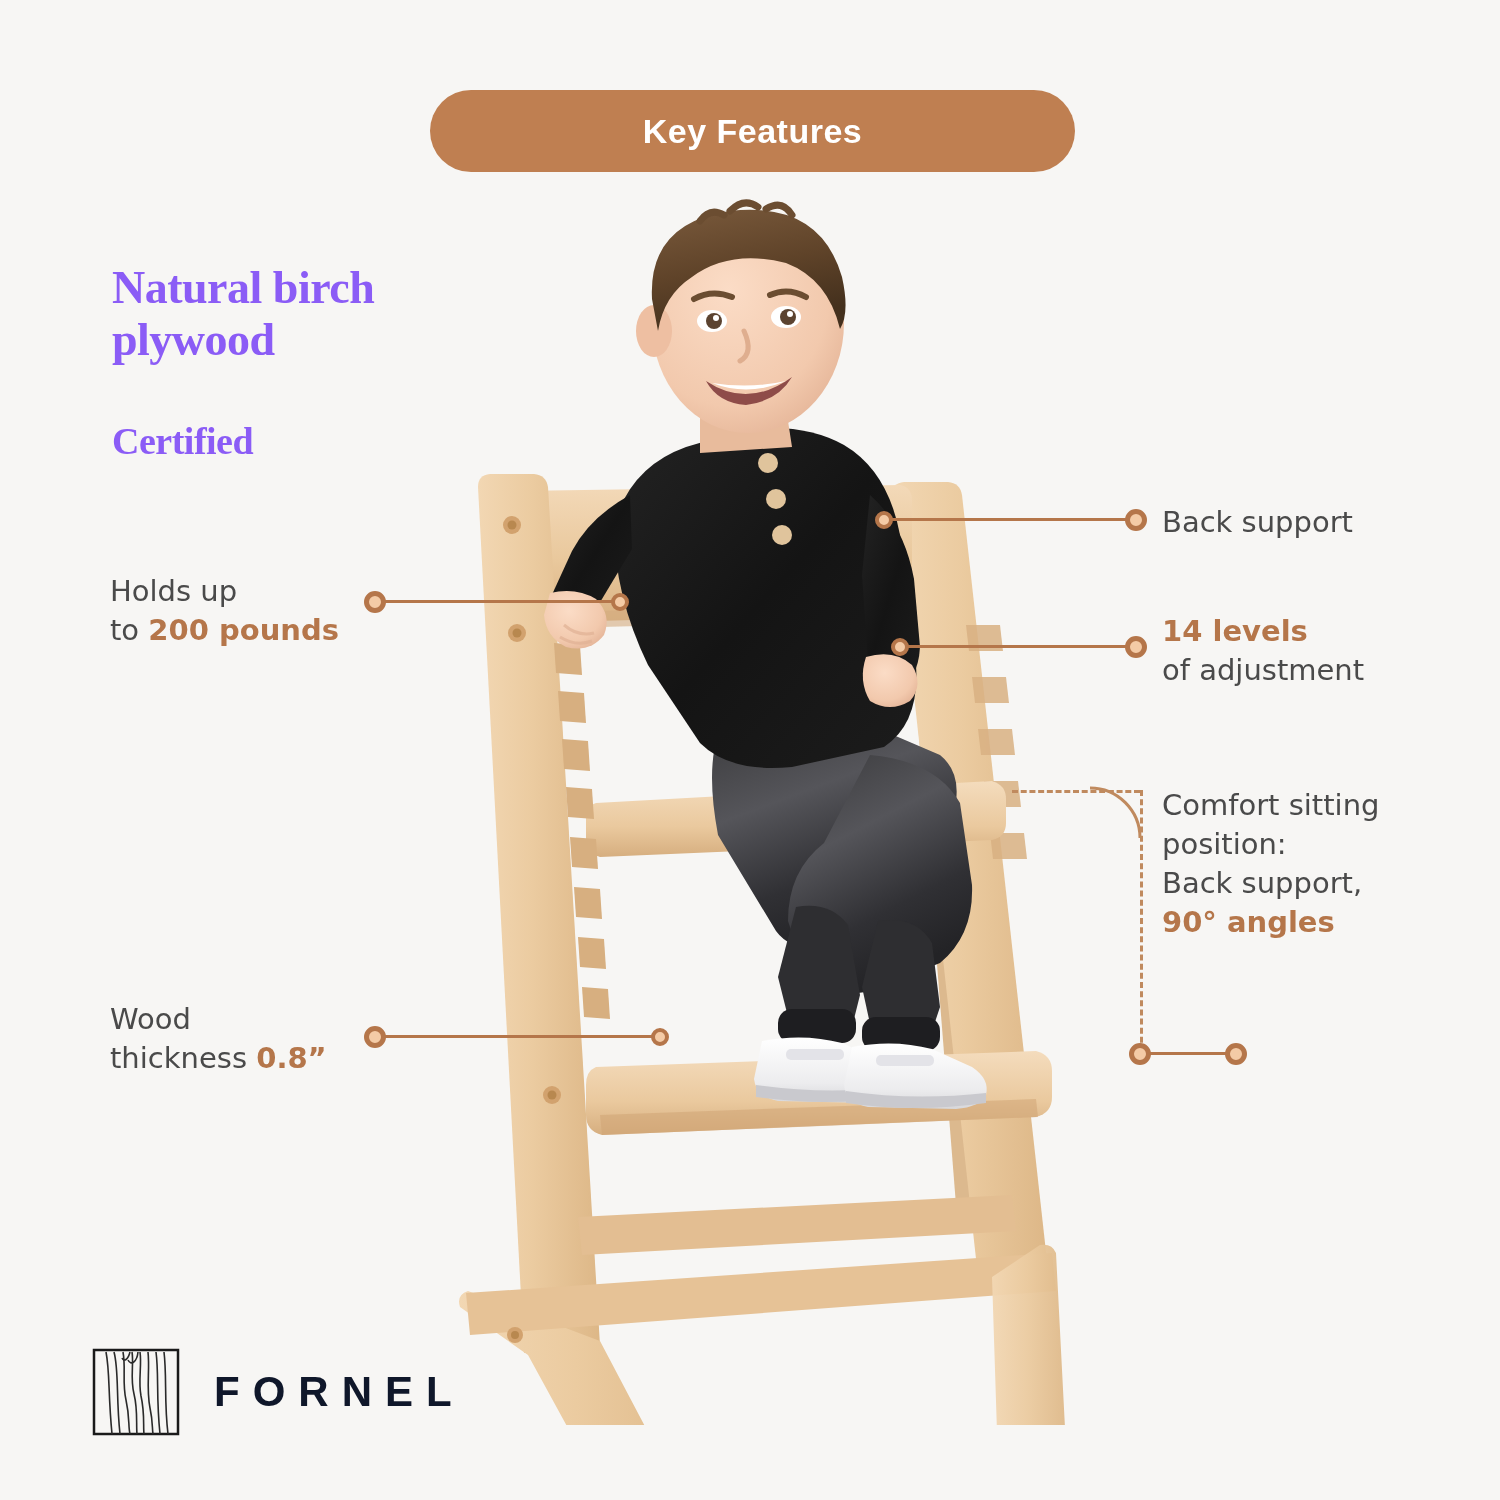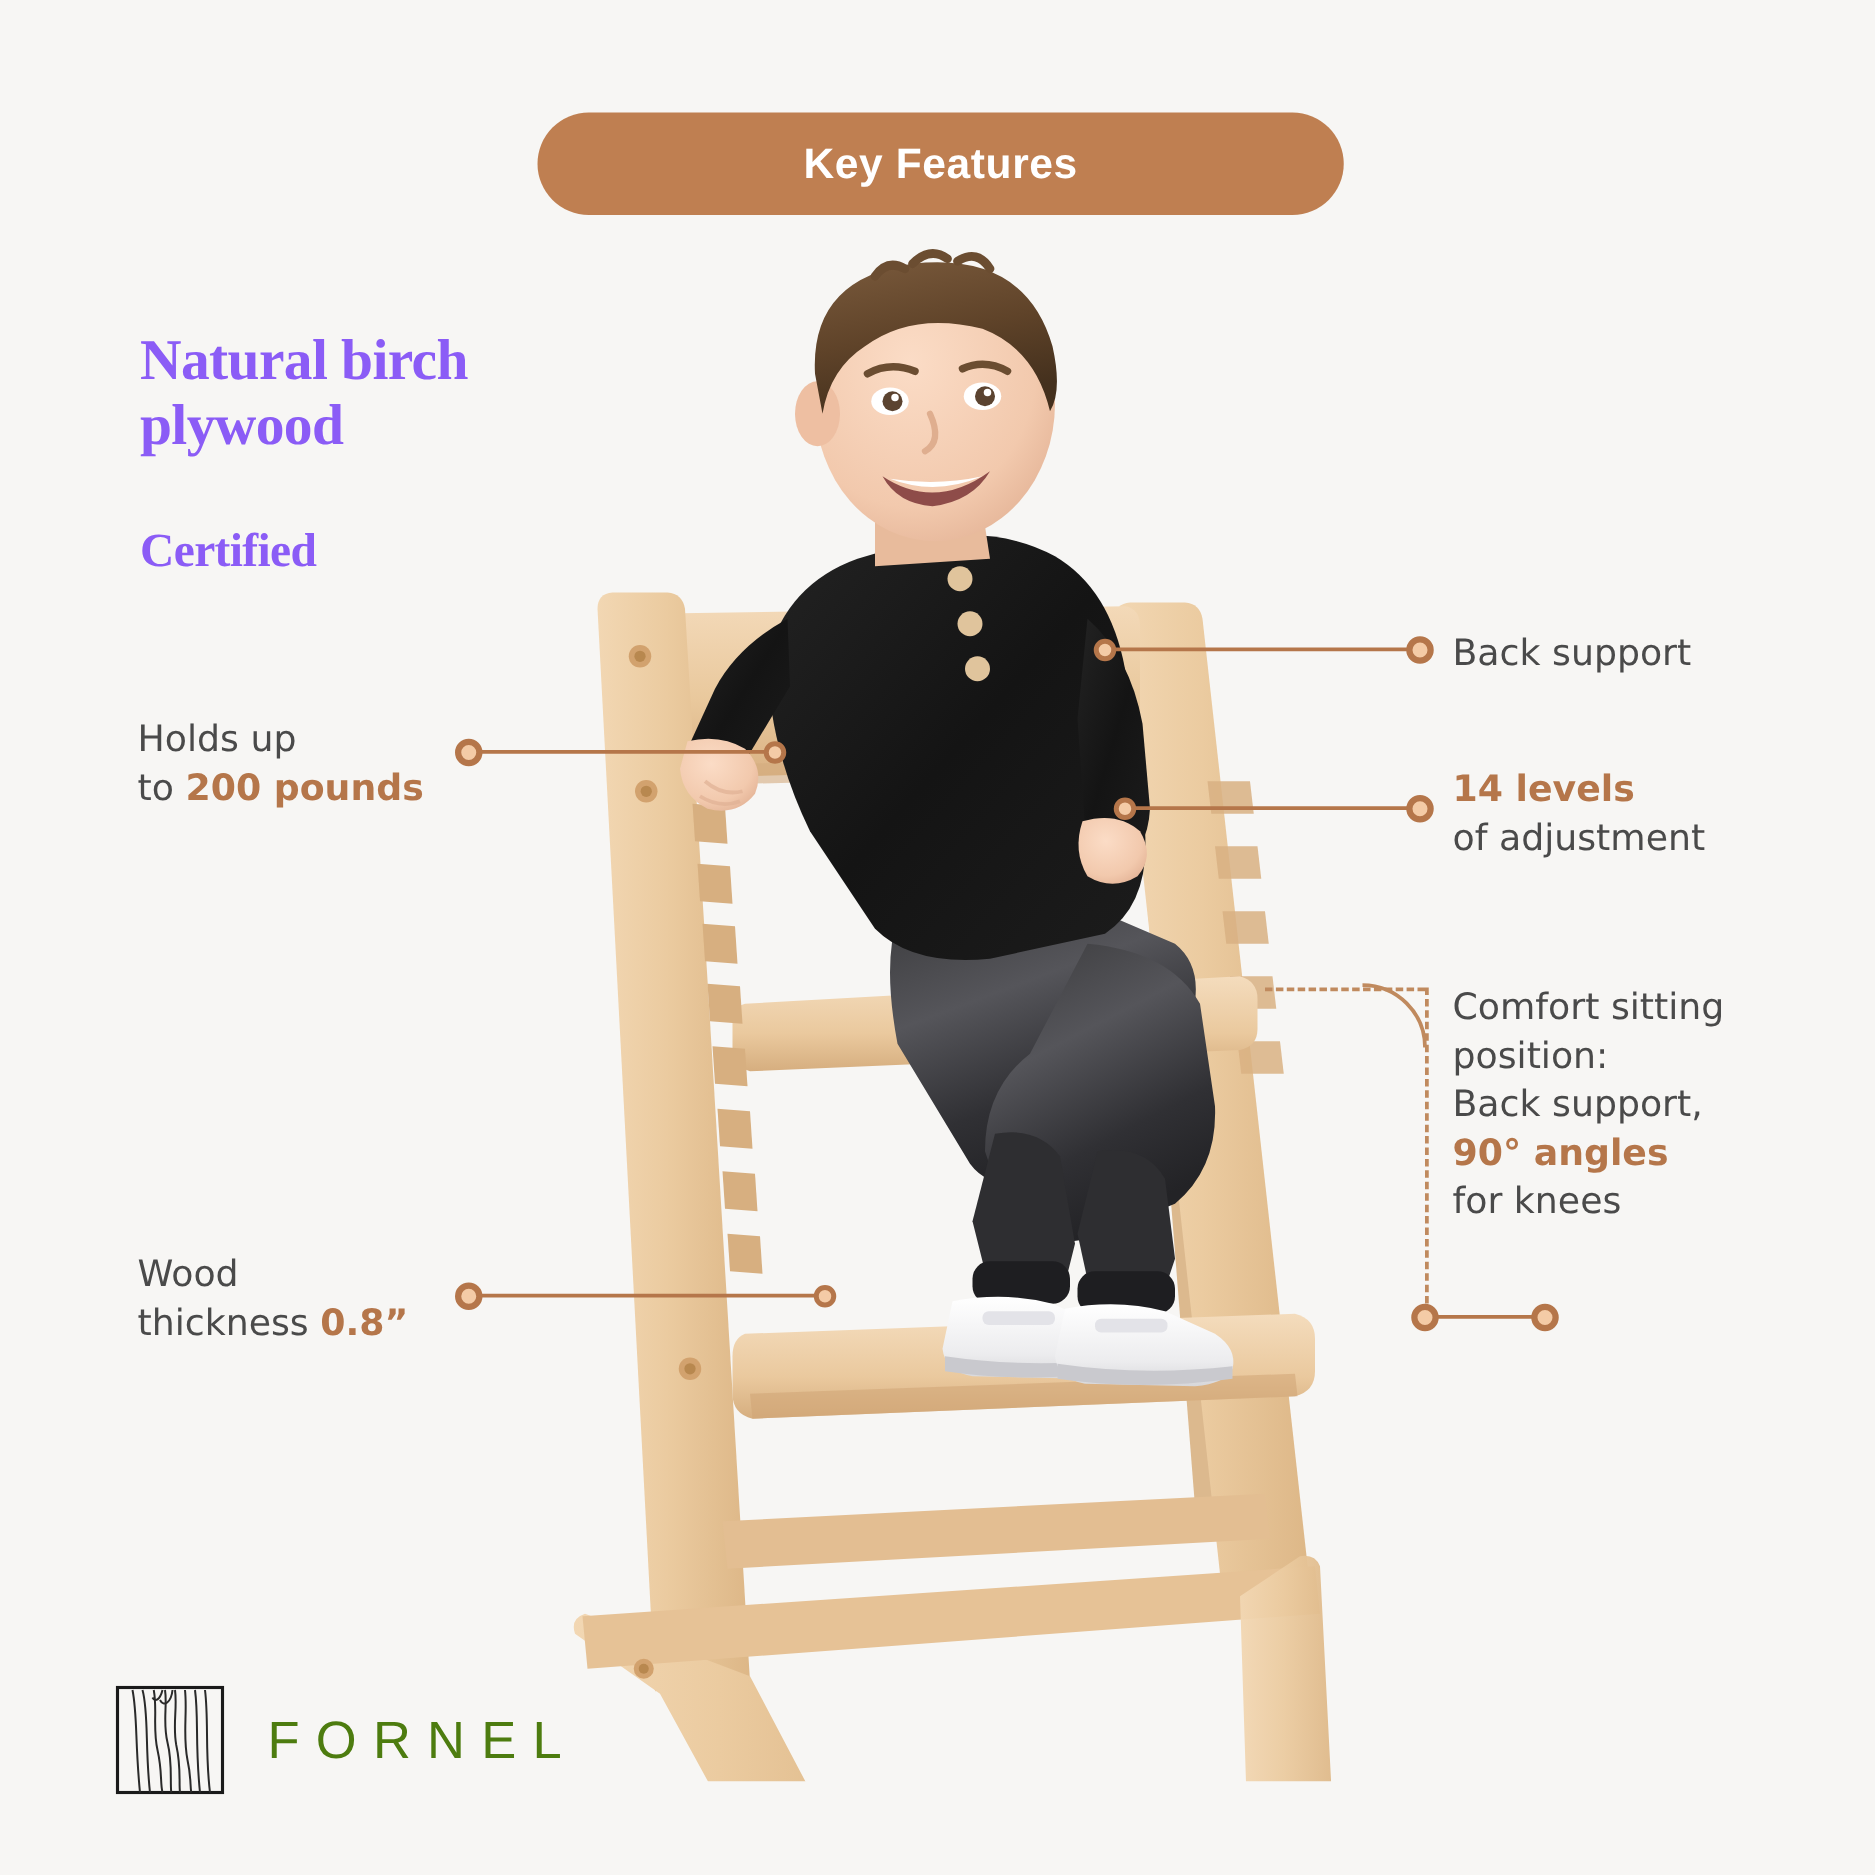--- a/index.html
+++ b/index.html
@@ -69,21 +69,21 @@
   }
   #photo svg{ display:block; width:100%; height:100%; }
 
   
   #brand{
     position:absolute; left:92px; top:1348px;
     display:flex; align-items:center; gap:34px;
   }
   #brand-mark{ width:88px; height:88px; }
   #brand-name{
-    font-size:42px; font-weight:normal; color:#4d7c0f; letter-spacing:13px;
+    font-size:42px; font-weight:bold; color:#0f172a; letter-spacing:13px;
     font-family:"Liberation Sans", sans-serif;
   }
 </style>
 </head>
 <body>
 
 <div class="stage">
 
   <div id="header-pill">
     <span class="title">Key Features</span>
@@ -344,21 +344,20 @@
   <div class="callout-text right" id="label-levels">
     <div><b>14 levels</b></div>
     <div>of adjustment</div>
   </div>
 
   <div class="callout-text right" id="label-comfort">
     <div>Comfort sitting</div>
     <div>position:</div>
     <div>Back support,</div>
     <div><b>90° angles</b></div>
-    <div>for knees</div>
   </div>
 
 
   <div id="brand">
     <svg id="brand-mark" viewBox="0 0 88 88">
       <rect x="2" y="2" width="84" height="84" fill="none" stroke="#1A1A1A" stroke-width="2.5"></rect>
       <g fill="none" stroke="#2A2A2A" stroke-width="1.6">
         <path d="M14,4 C18,24 16,46 20,86"></path>
         <path d="M22,4 C27,22 24,50 28,86"></path>
         <path d="M31,4 C34,20 30,34 34,52 C38,70 36,78 38,86"></path>

